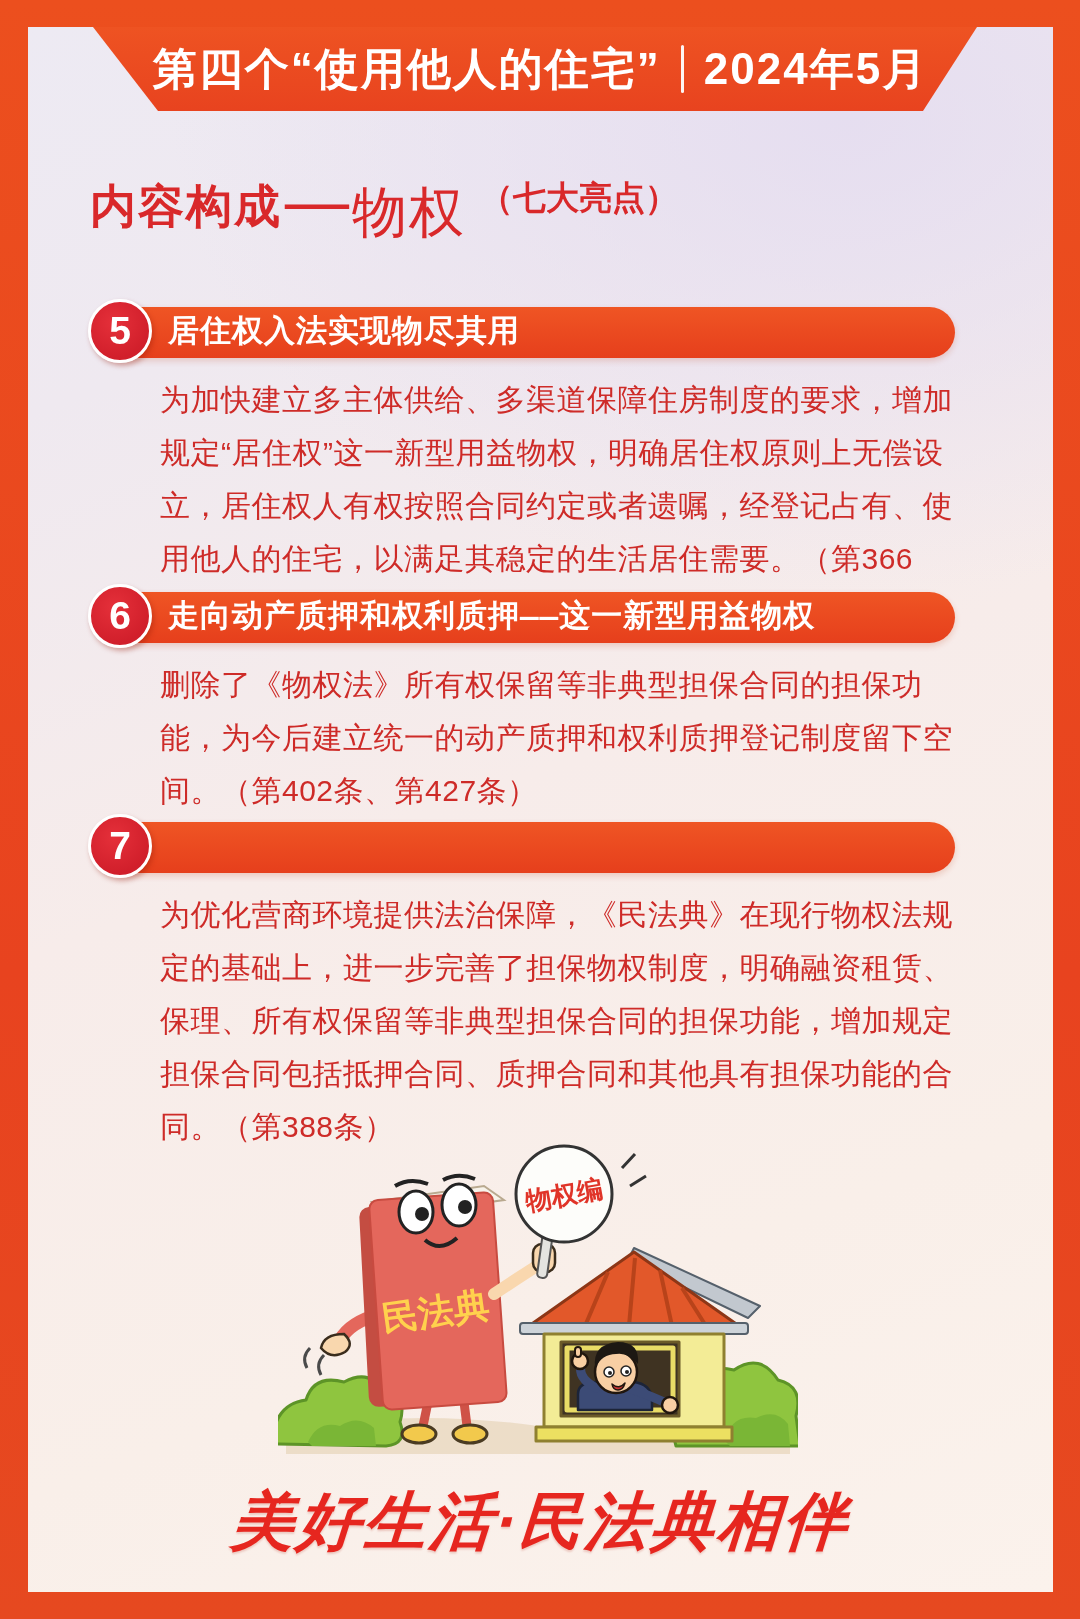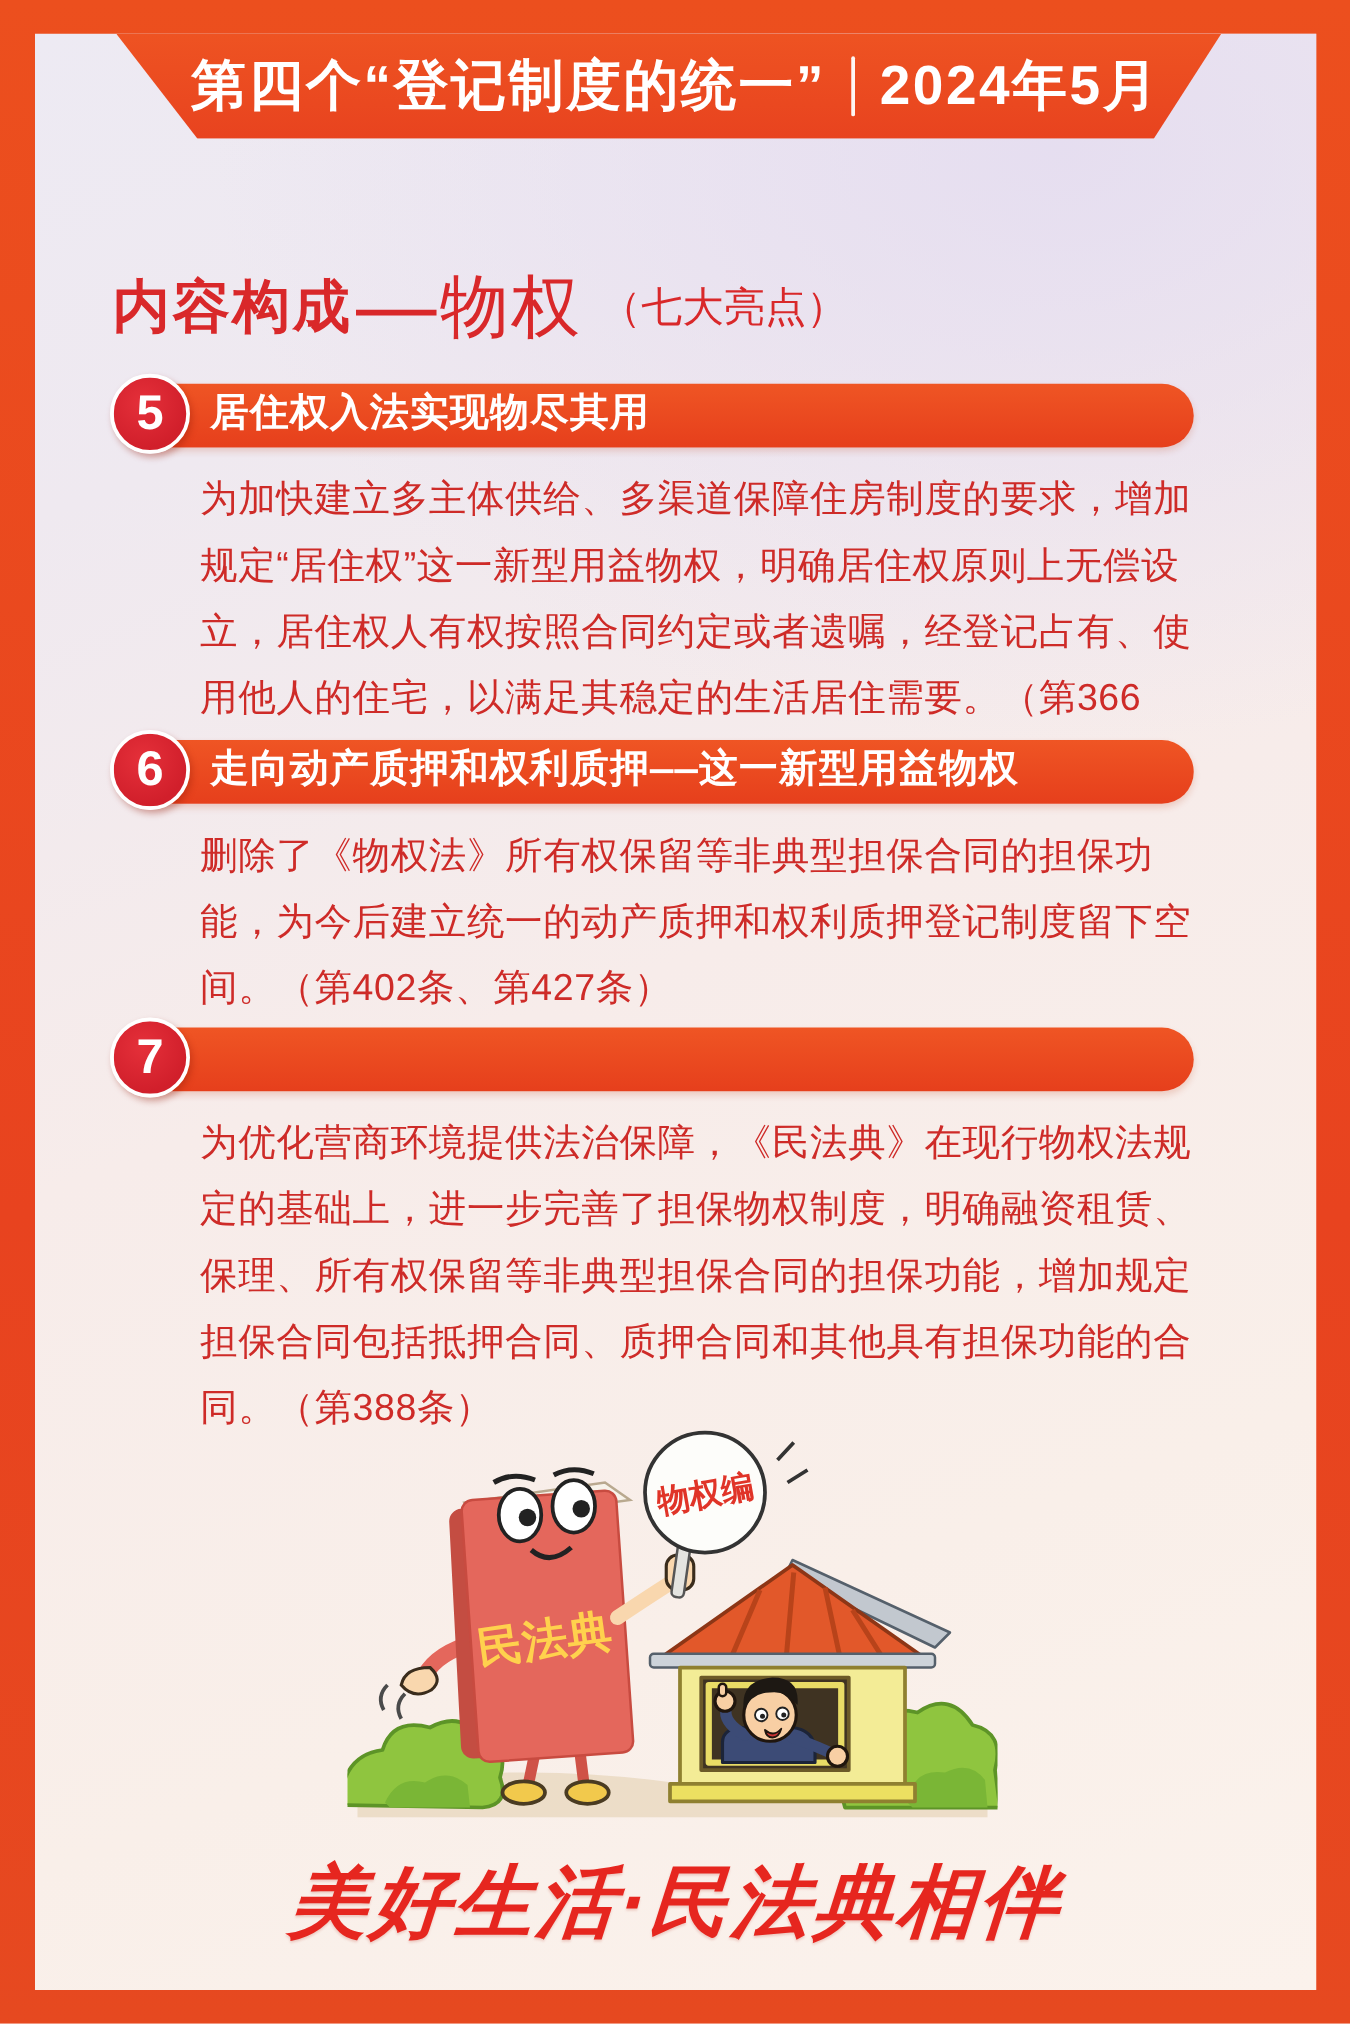--- a/index.html
+++ b/index.html
@@ -22,27 +22,27 @@
     position:absolute;left:0;top:0;width:100%;height:84px;
     background:linear-gradient(180deg,#ee5322 0%,#e8431f 100%);
     clip-path:polygon(65px 0, 949px 0, 895px 100%, 130px 100%);
     display:flex;align-items:center;justify-content:center;gap:20px;
     color:#fff;
   }
   .banner .txt{font-size:44px;font-weight:700;letter-spacing:2px;line-height:84px;}
   .banner .divider{width:3px;height:48px;background:#fff;opacity:.95;border-radius:2px;}
   
   .title{
-    position:absolute;left:62px;top:182px;
-    display:flex;align-items:center;color:#d9282a;white-space:nowrap;
+    position:absolute;left:62px;top:149px;
+    display:flex;align-items:flex-start;color:#d9282a;white-space:nowrap;
   }
   .title .prefix{font-size:46px;font-weight:600;letter-spacing:2px;}
   .title .dash{font-size:46px;font-weight:800;margin:0 12px;transform:scaleX(1.4);display:inline-block;}
   .title .emphasis{font-size:55px;font-weight:400;letter-spacing:2px;}
-  .title .suffix{font-size:33px;font-weight:400;margin-left:14px;}
+  .title .suffix{font-size:33px;font-weight:700;margin-left:14px;}
   
   .section{position:absolute;left:72px;width:855px;}
   .sec5{top:280px;} .sec6{top:565px;} .sec7{top:795px;}
   .pill{
     position:relative;height:51px;border-radius:26px;
     background:linear-gradient(180deg,#ef5524 0%,#e63f1c 100%);
     box-shadow:0 3px 6px rgba(190,55,15,.20);
   }
   .badge{
     position:absolute;left:-12px;top:-8px;width:58px;height:58px;border-radius:50%;
@@ -71,21 +71,21 @@
     text-shadow:0 2px 2px rgba(180,30,10,.18);
   }
 </style>
 </head>
 <body>
 
 <div class="poster">
   <div class="inner">
 
     <div class="banner">
-      <span class="txt">第四个“登记制度的统一”</span>
+      <span class="txt">第四个“使用他人的住宅”</span>
       <span class="divider"></span>
       <span class="txt">2024年5月</span>
     </div>
 
     <div class="title">
       <span class="prefix">内容构成</span>
       <span class="dash">—</span>
       <span class="emphasis">物权</span>
       <span class="suffix">（七大亮点）</span>
     </div>

